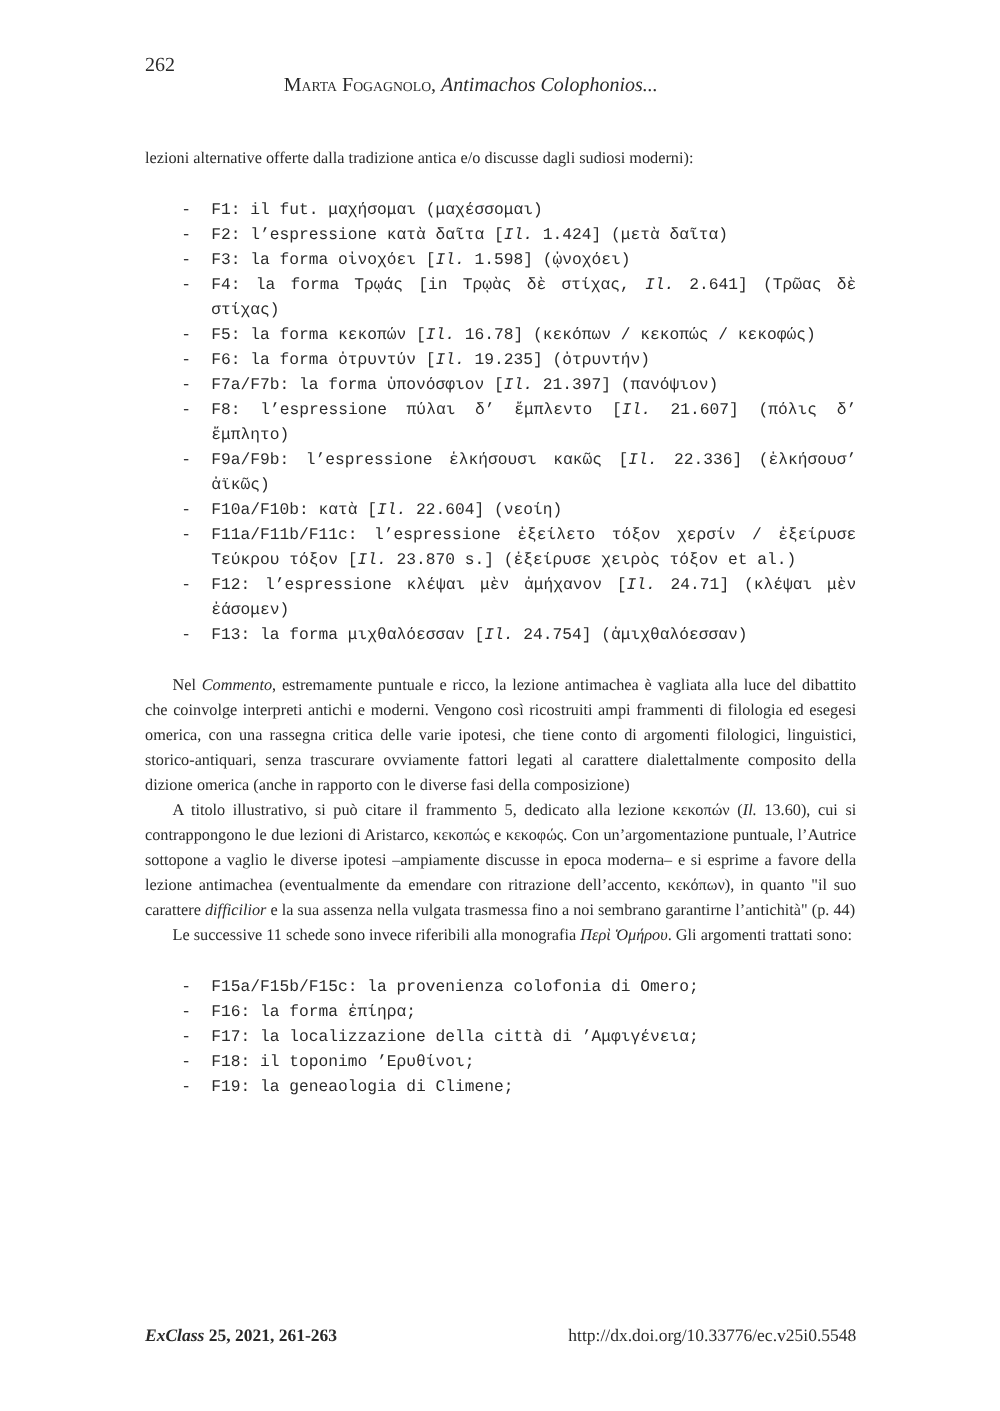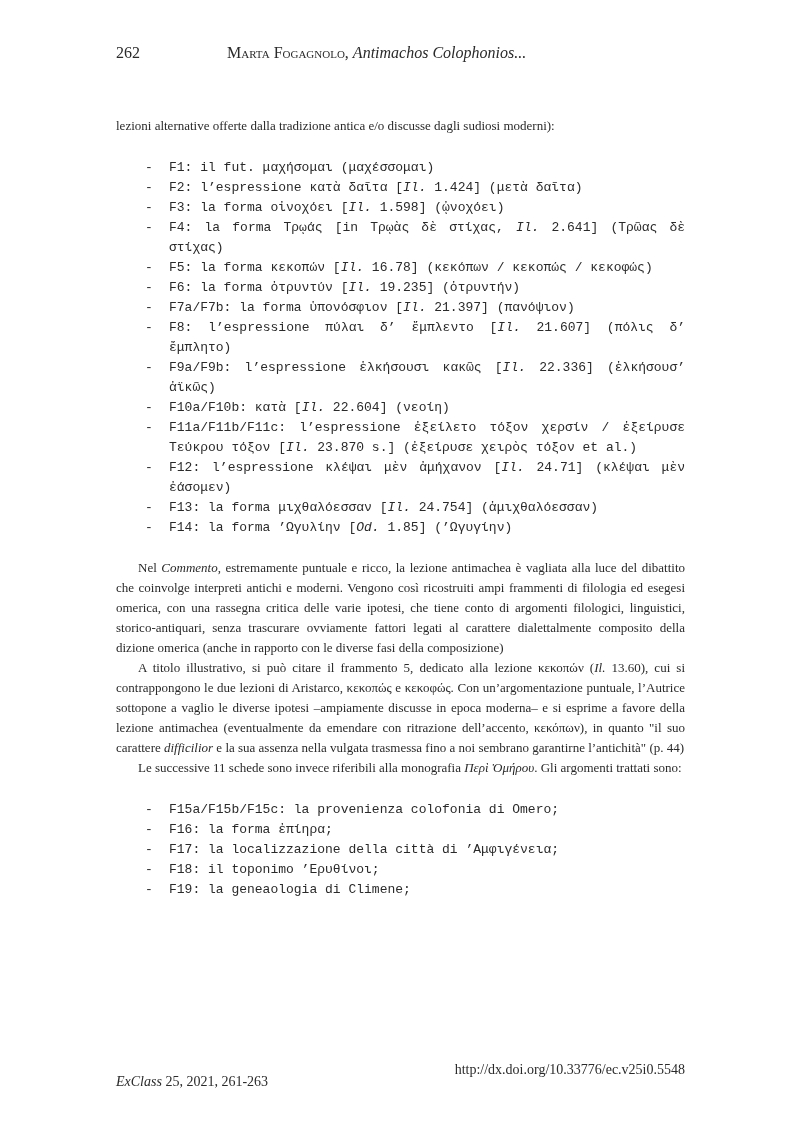--- a/index.html
+++ b/index.html
@@ -1,32 +1,32 @@
 <!DOCTYPE html>
 <html><head>
 <meta charset="utf-8">
 <style>
   html, body { margin:0; padding:0; background:#ffffff; }
   body { width:800px; height:1129px; position:relative; overflow:hidden;
          font-family:"Liberation Serif","DejaVu Serif",serif; color:#2a2a2a; }
   .page { position:absolute; left:0; top:0; width:738px; height:1129px; }
   .header { position:absolute; top:44px; left:116px; width:570px; font-size:16px; }
   .header .pageno { position:absolute; left:0; top:0; }
-  .header .running { position:absolute; left:111px; top:0; }
+  .header .running { position:absolute; left:111px; top:16px; }
   .sc { font-variant:small-caps; }
   .body { position:absolute; left:116px; top:116px; width:569px; font-size:13px; line-height:20px; text-align:justify; }
   p { margin:0; }
   .indent { text-indent:22px; }
   ul.dash { list-style:none; margin:0; padding:0; }
   ul.dash li { position:relative; padding-left:27px; text-align:justify;font-family:Liberation Mono, monospace; }
   ul.dash li::before { content:"-"; position:absolute; left:3px; top:0; }
   .gap { height:20px; }
   i, .it { font-style:italic; }
   .footer { position:absolute; top:1062px; left:116px; width:569px; font-size:14px; }
-  .footer .left { position:absolute; left:0; top:12px; }
+  .footer .left { position:absolute; left:0; top:0;font-weight:bold; }
   .footer .right { position:absolute; right:0; top:0; }
 </style>
 </head>
 <body>
 
 <div class="page">
 
   <div class="header">
     <span class="pageno">262</span>
     <span class="running"><span class="sc">Marta Fogagnolo</span><span>, </span><i>Antimachos Colophonios...</i></span>
@@ -42,21 +42,20 @@
       <li style="margin-left:26px"><span>F4: la forma Τρῳάς [in Τρῳὰς δὲ στίχας, </span><i>Il.</i><span> 2.641] (Τρῶας δὲ στίχας)</span></li>
       <li style="margin-left:26px"><span>F5: la forma κεκοπών [</span><i>Il.</i><span> 16.78] (κεκόπων / κεκοπώς / κεκοφώς)</span></li>
       <li style="margin-left:26px"><span>F6: la forma ὀτρυντύν [</span><i>Il.</i><span> 19.235] (ὀτρυντήν)</span></li>
       <li style="margin-left:26px"><span>F7a/F7b: la forma ὑπονόσφιον [</span><i>Il.</i><span> 21.397] (πανόψιον)</span></li>
       <li style="margin-left:26px"><span>F8: l’espressione πύλαι δ’ ἔμπλεντο [</span><i>Il.</i><span> 21.607] (πόλις δ’ ἔμπλητο)</span></li>
       <li style="margin-left:26px"><span>F9a/F9b: l’espressione ἑλκήσουσι κακῶς [</span><i>Il.</i><span> 22.336] (ἑλκήσουσ’ ἀϊκῶς)</span></li>
       <li style="margin-left:26px"><span>F10a/F10b: κατὰ [</span><i>Il.</i><span> 22.604] (νεοίη)</span></li>
       <li style="margin-left:26px"><span>F11a/F11b/F11c: l’espressione ἐξείλετο τόξον χερσίν / ἐξείρυσε Τεύκρου τόξον [</span><i>Il.</i><span> 23.870 s.] (ἐξείρυσε χειρὸς τόξον et al.)</span></li>
       <li style="margin-left:26px"><span>F12: l’espressione κλέψαι μὲν ἀμήχανον [</span><i>Il.</i><span> 24.71] (κλέψαι μὲν ἐάσομεν)</span></li>
       <li style="margin-left:26px"><span>F13: la forma μιχθαλόεσσαν [</span><i>Il.</i><span> 24.754] (ἀμιχθαλόεσσαν)</span></li>
-      <li style="margin-left:26px"><span>F14: la forma ’Ωγυλίην [</span><i>Od.</i><span> 1.85] (’Ωγυγίην)</span></li>
     </ul>
 
     <div class="gap"></div>
 
     <p class="indent"><span>Nel </span><i>Commento</i><span>, estremamente puntuale e ricco, la lezione antimachea è vagliata alla luce del dibattito che coinvolge interpreti antichi e moderni. Vengono così ricostruiti ampi frammenti di filologia ed esegesi omerica, con una rassegna critica delle varie ipotesi, che tiene conto di argomenti filologici, linguistici, storico-antiquari, senza trascurare ovviamente fattori legati al carattere dialettalmente composito della dizione omerica (anche in rapporto con le diverse fasi della composizione)</span></p>
     <p class="indent"><span>A titolo illustrativo, si può citare il frammento 5, dedicato alla lezione κεκοπών (</span><i>Il.</i><span> 13.60), cui si contrappongono le due lezioni di Aristarco, κεκοπώς e κεκοφώς. Con un’argomentazione puntuale, l’Autrice sottopone a vaglio le diverse ipotesi –ampiamente discusse in epoca moderna– e si esprime a favore della lezione antimachea (eventualmente da emendare con ritrazione dell’accento, κεκόπων), in quanto "il suo carattere </span><i>difficilior</i><span> e la sua assenza nella vulgata trasmessa fino a noi sembrano garantirne l’antichità" (p. 44)</span></p>
     <p class="indent"><span>Le successive 11 schede sono invece riferibili alla monografia </span><i>Περὶ Ὁμήρου</i><span>. Gli argomenti trattati sono:</span></p>
 
     <ul class="dash" style="margin-top:22px;">
       <li style="margin-left:26px">F15a/F15b/F15c: la provenienza colofonia di Omero;</li>

